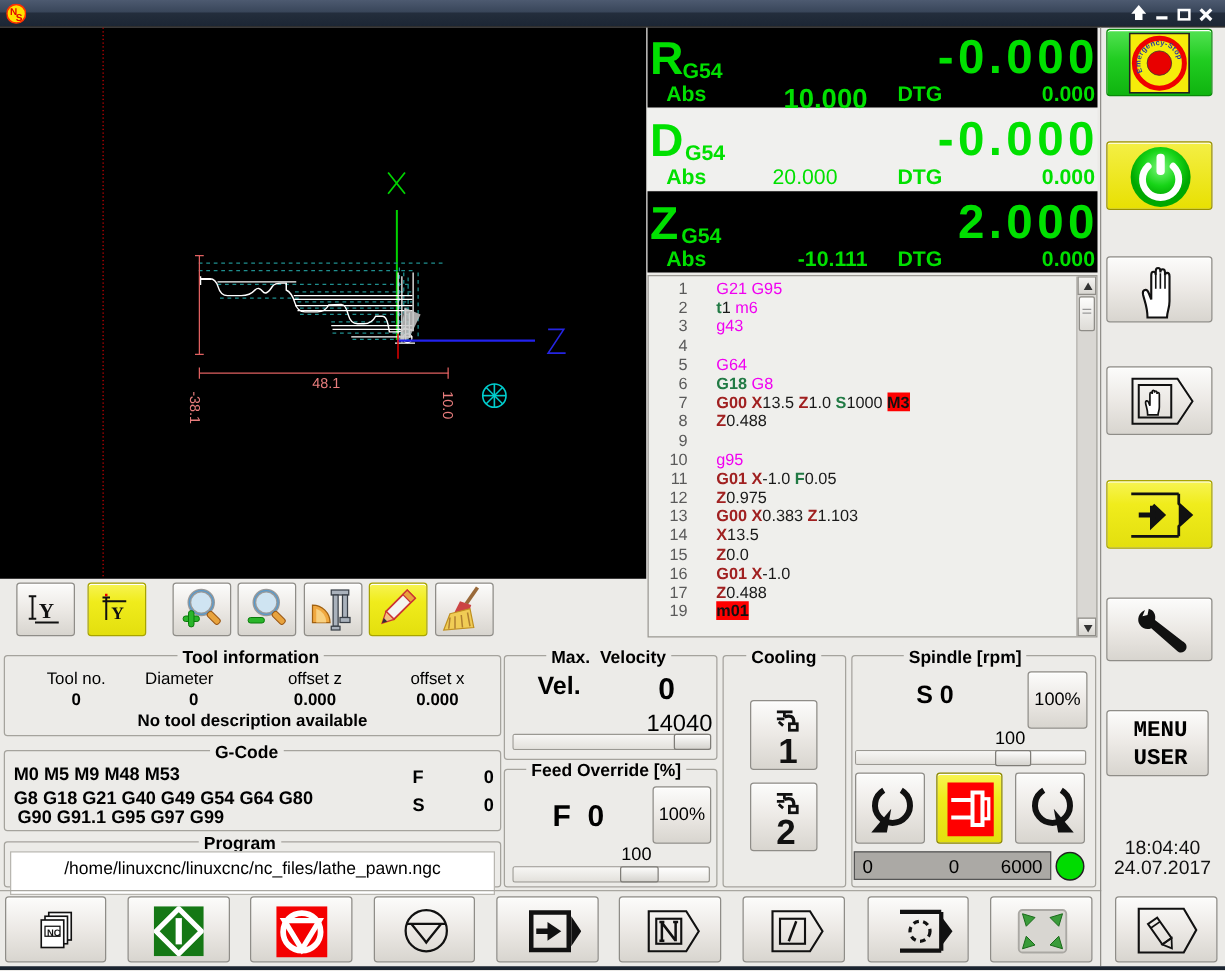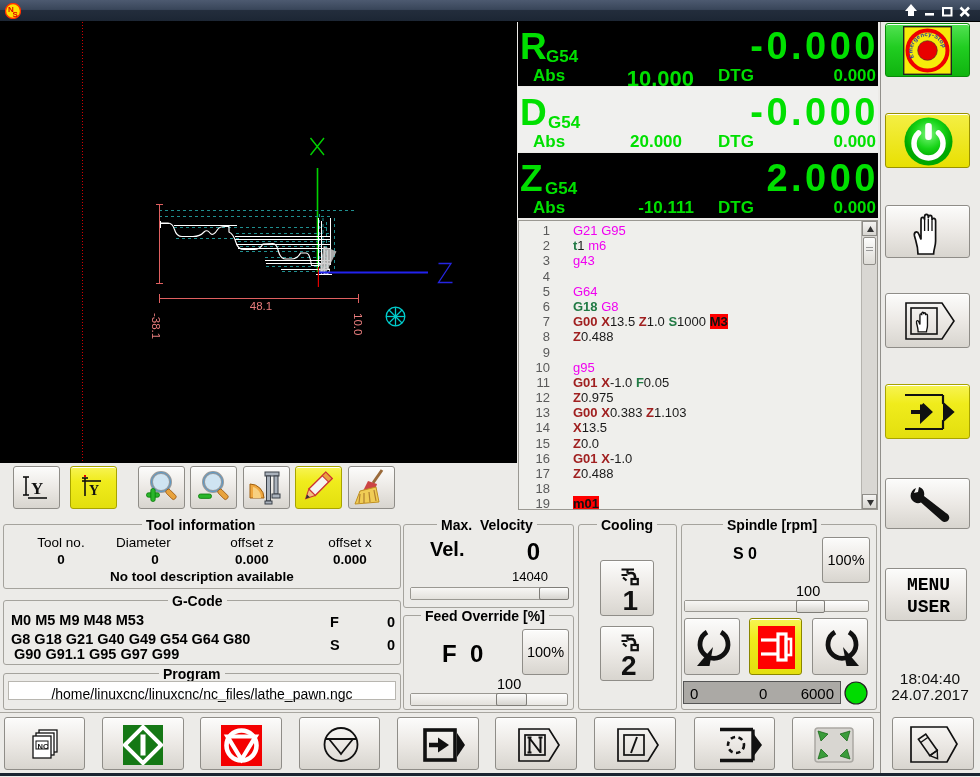--- a/index.html
+++ b/index.html
@@ -193,21 +193,21 @@
  <span class="abs g" style="left:15px;top:44px;font-size:17px;font-weight:bold">Abs</span>
  <span class="abs g" style="left:100px;top:44px;width:76px;text-align:right;font-size:22px;font-weight:bold">10.000</span>
  <span class="abs g" style="left:200px;top:44px;font-size:17px;font-weight:bold">DTG</span>
  <span class="abs g" style="right:2px;top:44px;font-size:17px;font-weight:bold">0.000</span>
 </div>
 <div class="abs" style="left:518px;top:87px;width:360px;height:65px;background:#F0F0EE">
  <span class="abs g" style="left:2px;top:5px;font-size:37px;font-weight:bold">D</span>
  <span class="abs g" style="left:30px;top:26px;font-size:17px;font-weight:bold">G54</span>
  <span class="abs g dval" style="right:-1px;top:4px">-0.000</span>
  <span class="abs g" style="left:15px;top:45px;font-size:17px;font-weight:bold">Abs</span>
- <span class="abs g" style="left:100px;top:45px;width:76px;text-align:center;font-size:17px;font-weight:bold">20.000</span>
+ <span class="abs g" style="left:100px;top:45px;width:76px;text-align:left;font-size:17px;font-weight:normal">20.000</span>
  <span class="abs g" style="left:200px;top:45px;font-size:17px;font-weight:bold">DTG</span>
  <span class="abs g" style="right:2px;top:45px;font-size:17px;font-weight:bold">0.000</span>
 </div>
 <div class="abs" style="left:518px;top:153px;width:360px;height:65px;background:#000">
  <span class="abs g" style="left:2px;top:5px;font-size:37px;font-weight:bold">Z</span>
  <span class="abs g" style="left:27px;top:26px;font-size:17px;font-weight:bold">G54</span>
  <span class="abs g dval" style="right:-1px;top:4px">2.000</span>
  <span class="abs g" style="left:15px;top:45px;font-size:17px;font-weight:bold">Abs</span>
  <span class="abs g" style="left:90px;top:45px;width:86px;text-align:right;font-size:17px;font-weight:bold">-10.111</span>
  <span class="abs g" style="left:200px;top:45px;font-size:17px;font-weight:bold">DTG</span>
@@ -225,21 +225,20 @@
 <div class="gl"><span class="ln">8</span><span class="code"><span class="rd">Z</span><span class="bk">0.488</span></span></div>
 <div class="gl"><span class="ln">9</span><span class="code"></span></div>
 <div class="gl"><span class="ln">10</span><span class="code"><span class="m">g95</span></span></div>
 <div class="gl"><span class="ln">11</span><span class="code"><span class="rd">G01</span><span class="bk"> </span><span class="rd">X</span><span class="bk">-1.0 </span><span class="gn">F</span><span class="bk">0.05</span></span></div>
 <div class="gl"><span class="ln">12</span><span class="code"><span class="rd">Z</span><span class="bk">0.975</span></span></div>
 <div class="gl"><span class="ln">13</span><span class="code"><span class="rd">G00</span><span class="bk"> </span><span class="rd">X</span><span class="bk">0.383 </span><span class="rd">Z</span><span class="bk">1.103</span></span></div>
 <div class="gl"><span class="ln">14</span><span class="code"><span class="rd">X</span><span class="bk">13.5</span></span></div>
 <div class="gl"><span class="ln">15</span><span class="code"><span class="rd">Z</span><span class="bk">0.0</span></span></div>
 <div class="gl"><span class="ln">16</span><span class="code"><span class="rd">G01</span><span class="bk"> </span><span class="rd">X</span><span class="bk">-1.0</span></span></div>
 <div class="gl"><span class="ln">17</span><span class="code"><span class="rd">Z</span><span class="bk">0.488</span></span></div>
-<div class="gl"><span class="ln">18</span><span class="code"></span></div>
 <div class="gl"><span class="ln">19</span><span class="code"><span class="hl">m01</span></span></div>
 <div class="abs" id="sbar" style="right:0;top:0;width:16px;height:288px;background:#d9d7d3;border-left:1px solid #b5b3ae">
  <div class="abs sbtn" style="left:0;top:0"><svg width="15" height="15">
           <polygon points="7.5,4 11,10 4,10" fill="#333"></polygon>
         </svg></div>
  <div class="abs sbtn" style="left:0;bottom:0"><svg width="15" height="15">
           <polygon points="7.5,11 11,5 4,5" fill="#333"></polygon>
         </svg></div>
  <div class="abs" style="left:1px;top:16px;width:13px;height:28px;background:linear-gradient(#fdfdfc,#dedcd7);border:1px solid #8f8d88;border-radius:2px">
         <div style="margin:9px 2px;border-top:1px solid #999;border-bottom:1px solid #999;height:4px"></div>
@@ -331,27 +330,27 @@
  <span class="abs" style="left:8px;top:2px">M0 M5 M9 M48 M53</span>
  <span class="abs" style="left:8px;top:21px">G8 G18 G21 G40 G49 G54 G64 G80</span>
  <span class="abs" style="left:11px;top:36px">G90 G91.1 G95 G97 G99</span>
  <span class="abs" style="left:327px;top:4px">F</span>
  <span class="abs" style="left:330px;top:4px;width:62px;text-align:right">0</span>
  <span class="abs" style="left:327px;top:27px">S</span>
  <span class="abs" style="left:330px;top:27px;width:62px;text-align:right">0</span>
 </div>
 <div class="frame" style="left:3px;top:673px;width:398px;height:37px"></div>
 <div class="legend" style="left:159px;top:666px">Program</div>
-<div class="abs" style="left:8px;top:681px;width:388px;height:19px;background:#fff;border:1px solid #b8b6b0;font-size:14px;text-align:center;line-height:24px">/home/linuxcnc/linuxcnc/nc_files/lathe_pawn.ngc</div>
+<div class="abs" style="left:8px;top:681px;width:388px;height:35px;background:#fff;border:1px solid #b8b6b0;font-size:14px;text-align:center;line-height:24px">/home/linuxcnc/linuxcnc/nc_files/lathe_pawn.ngc</div>
 
 <div class="frame" style="left:403px;top:524px;width:171px;height:84px"></div>
 <div class="legend" style="left:437px;top:517px">Max.&nbsp; Velocity</div>
 <span class="abs" style="left:430px;top:538px;font-size:20px;font-weight:bold">Vel.</span>
 <span class="abs" style="left:500px;top:538px;width:40px;text-align:right;font-size:24px;font-weight:bold">0</span>
-<span class="abs" style="left:490px;top:569px;width:80px;text-align:center;font-size:13px">14040</span>
+<span class="abs" style="left:490px;top:569px;width:80px;text-align:right;font-size:19px">14040</span>
 <div class="abs trough" style="left:410px;top:587px;width:158px;height:13px">
     <div class="fill" style="width:129px"></div>
     <div class="shandle" style="left:128px;width:30px"></div>
   </div>
 
 <div class="frame" style="left:403px;top:615px;width:171px;height:95px"></div>
 <div class="legend" style="left:421px;top:608px">Feed Override [%]</div>
 <span class="abs" style="left:442px;top:640px;font-size:24px;font-weight:bold">F&nbsp; 0</span>
 <div class="btn" style="left:522px;top:629px;width:47px;height:46px;font-size:14.5px;text-align:center;line-height:44px">100%</div>
 <span class="abs" style="left:497px;top:676px;font-size:14.5px">100</span>
@@ -378,21 +377,21 @@
         <path d="M20.5 8.5 L33 8.5 M26.5 8.5 L26.5 12.5 M20.5 14 L26.5 14 M22 16.5 L25.5 19.5"></path>
         <path d="M26.5 12.5 Q33.5 10.5 34 15.5 L34 18" stroke-width="2.6"></path>
         <rect x="30.5" y="18" width="6.3" height="5.2" stroke-width="2.2"></rect>
       </g>
       <text x="20" y="48" font-size="28" font-weight="bold" fill="#111" font-family="Liberation Sans">2</text>
     </svg>
 </div>
 
 <div class="frame" style="left:681px;top:524px;width:196px;height:186px"></div>
 <div class="legend" style="left:723px;top:517px">Spindle [rpm]</div>
-<span class="abs" style="left:733px;top:545px;font-size:16px;font-weight:bold">S 0</span>
+<span class="abs" style="left:733px;top:545px;font-size:20px;font-weight:bold">S 0</span>
 <div class="btn" style="left:822px;top:537px;width:48px;height:46px;font-size:14.5px;text-align:center;line-height:44px">100%</div>
 <span class="abs" style="left:796px;top:583px;font-size:14.5px">100</span>
 <div class="abs trough" style="left:684px;top:600px;width:185px;height:12px">
     <div class="fill" style="width:124px"></div>
     <div class="shandle" style="left:111px;width:29px"></div>
   </div>
 <div class="btn" style="left:684px;top:618px;width:56px;height:57px">
  <svg class="abs" style="left:10px;top:7px" width="38" height="42" viewBox="0 0 38 42">
       <path d="M12 6.2 A14 14 0 1 0 26 6.2" fill="none" stroke="#111" stroke-width="4.8"></path>
       <polygon points="2,40 18,21 14.5,40" fill="#111"></polygon>

